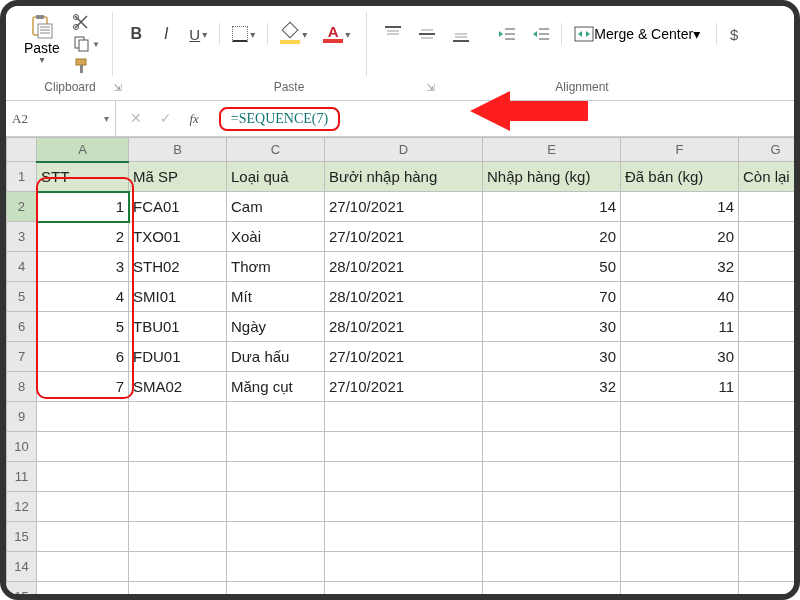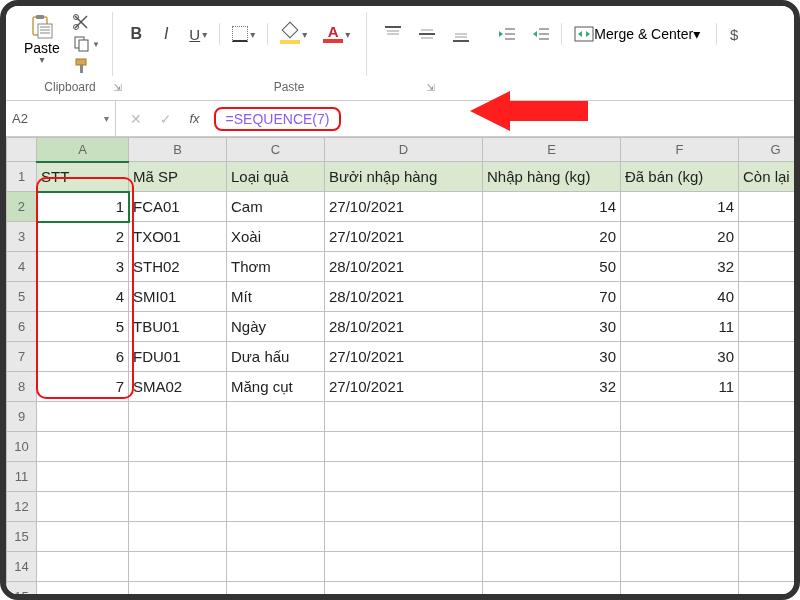--- a/index.html
+++ b/index.html
@@ -123,20 +123,21 @@
     padding: 2px 6px;
     cursor: pointer;
   }
   
   .formula-bar {
     display: flex;
     align-items: center;
     height: 36px;
     border-bottom: 1px solid #ccc;
     background: #fff;
+    font-family: Liberation Serif, serif;
   }
   .name-box {
     width: 110px;
     border-right: 1px solid #ccc;
     height: 100%;
     display: flex;
     align-items: center;
     padding: 0 6px;
     font-size: 13px;
     color: #555;
@@ -152,23 +153,23 @@
     gap: 2px;
     padding: 0 6px;
     color: #bbb;
   }
   .fb-btn { padding: 4px 8px; cursor: pointer; font-size: 14px;}
   .fx-label { font-style: italic; color: #555; font-size: 13px; }
   .formula-box {
     border: 2px solid #e11;
     border-radius: 8px;
     padding: 2px 10px;
-    margin-left: 0;
+    margin-left: 6px;
     font-size: 14px;
-    color: #8b5cf6;
+    color: #0f766e;
   }
   .big-arrow {
     position: absolute;
     left: 470px;
     top: 86px;
     z-index: 20;
   }
   
   .grid-wrap {
     position: relative;
@@ -381,20 +382,23 @@
     <div class="group-label clipboard">
       <span>Clipboard</span>
       <span class="launcher">⇲</span>
     </div>
     <div style="width:13px;"></div>
     <div class="group-label font">
       <span>Paste</span>
       <span class="launcher">⇲</span>
     </div>
     <div style="width:13px;"></div>
+    <div class="group-label alignment">
+      <span>Alignment</span>
+    </div>
   </div>
 </div>
 
 <div class="formula-bar" style="position:relative;">
   <div class="name-box">
     <span>A2</span>
     <span class="name-dd">▾</span>
   </div>
   <div class="fb-btns">
     <span class="fb-btn">✕</span>

